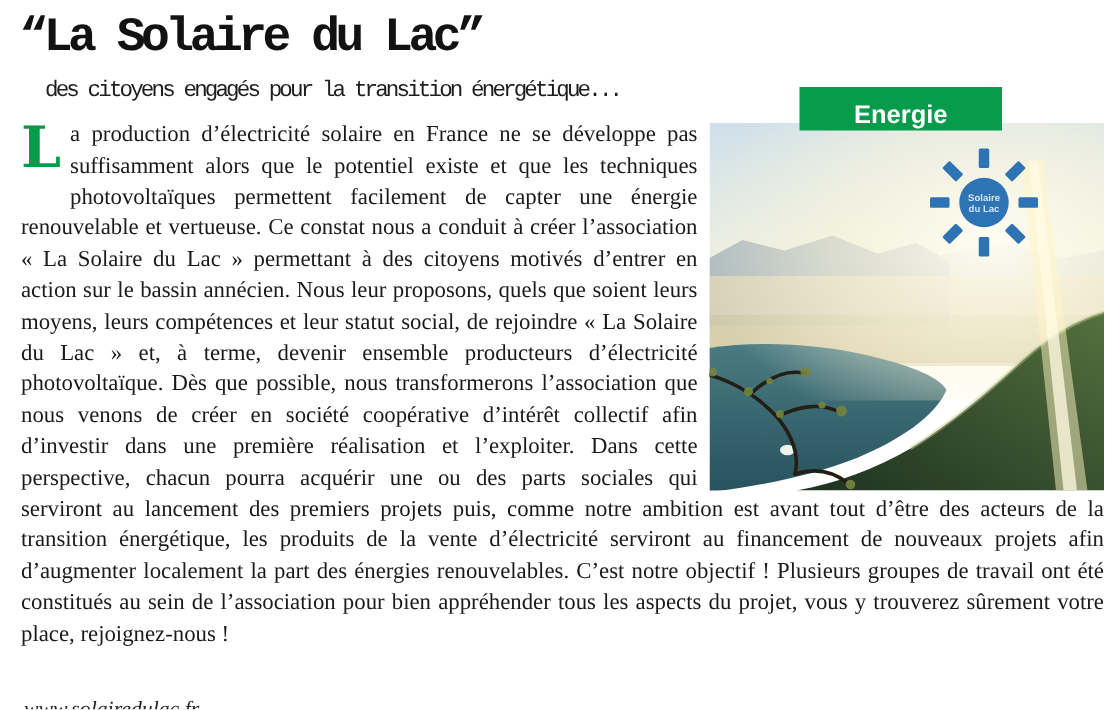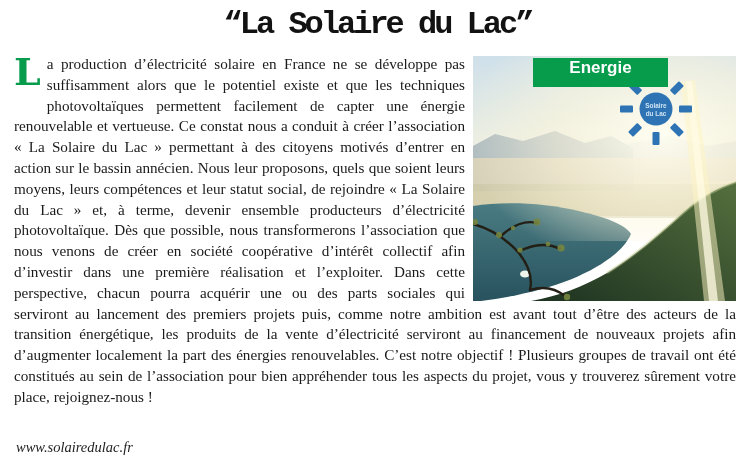--- a/index.html
+++ b/index.html
@@ -5,33 +5,32 @@
   html,body{margin:0;padding:0;background:#ffffff;}
   .page{
     position:relative;width:742px;height:473px;background:#ffffff;
     font-family:"Liberation Serif", serif;color:#1a1a1a;overflow:hidden;
   }
   .title{
     margin:6px 0 0 13px;
     font-family:"Liberation Mono","DejaVu Sans Mono",monospace;
     font-weight:700;font-size:32px;line-height:38px;letter-spacing:-3px;
     color:#121212;
-    text-align:center;
   }
   .subtitle{
     margin:7px 0 0 30px;
     font-family:"Liberation Mono","DejaVu Sans Mono",monospace;
     font-weight:400;font-size:15px;line-height:19px;letter-spacing:-1.9px;
     color:#1e1e1e;
   }
   .badge{
     position:absolute;left:533px;top:58px;width:135px;height:29px;
     background:#069C4C;color:#ffffff;
     font-family:"Liberation Sans",sans-serif;font-weight:700;font-size:17px;
-    display:flex;align-items:flex-start;justify-content:center;
+    display:flex;align-items:flex-end;justify-content:center;
   }
   .body-text{
     margin:10px 6px 0 14px;
     font-size:15.2px;line-height:20.8px;text-align:justify;
     hyphens:auto;-webkit-hyphens:auto;
   }
   .photo{
     float:right;width:263px;height:245px;margin:2px 0 0 8px;
     display:block;
   }
@@ -51,20 +50,21 @@
     fill:#CFE3F3;
   }
 </style>
 </head>
 <body>
 
 <div class="page">
 
   <h1 class="title">“La Solaire du Lac”</h1>
 
+  <p class="subtitle">des citoyens engagés pour la transition énergétique...</p>
 
   <div class="badge">
     <span>Energie</span>
   </div>
 
   <p class="body-text">
     <span class="photo">
       <svg viewBox="0 0 263 245" preserveAspectRatio="none">
         <defs>
           <linearGradient id="sky" x1="0" y1="0" x2="0" y2="1">

